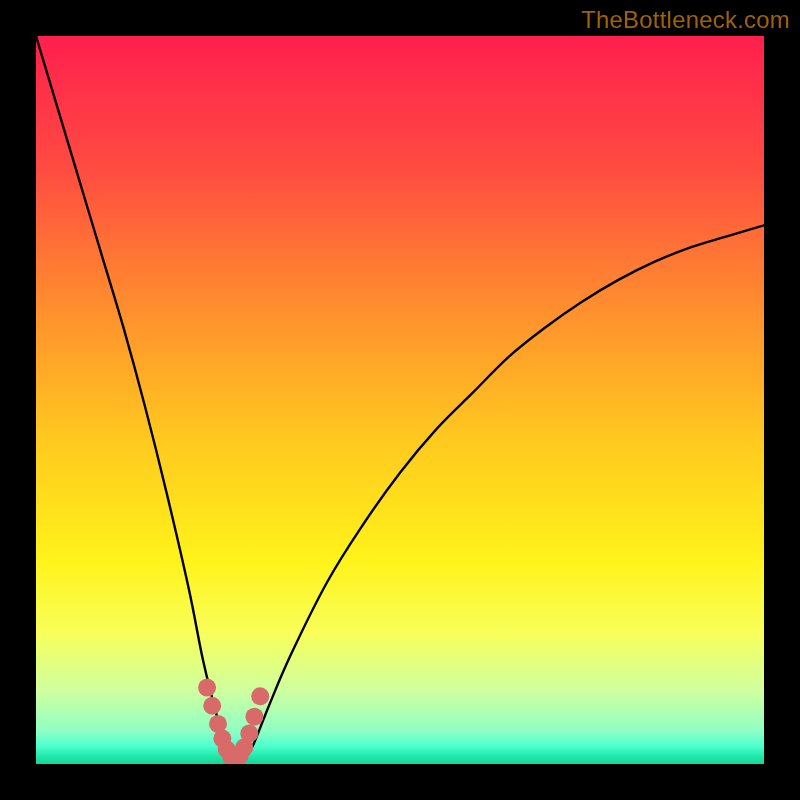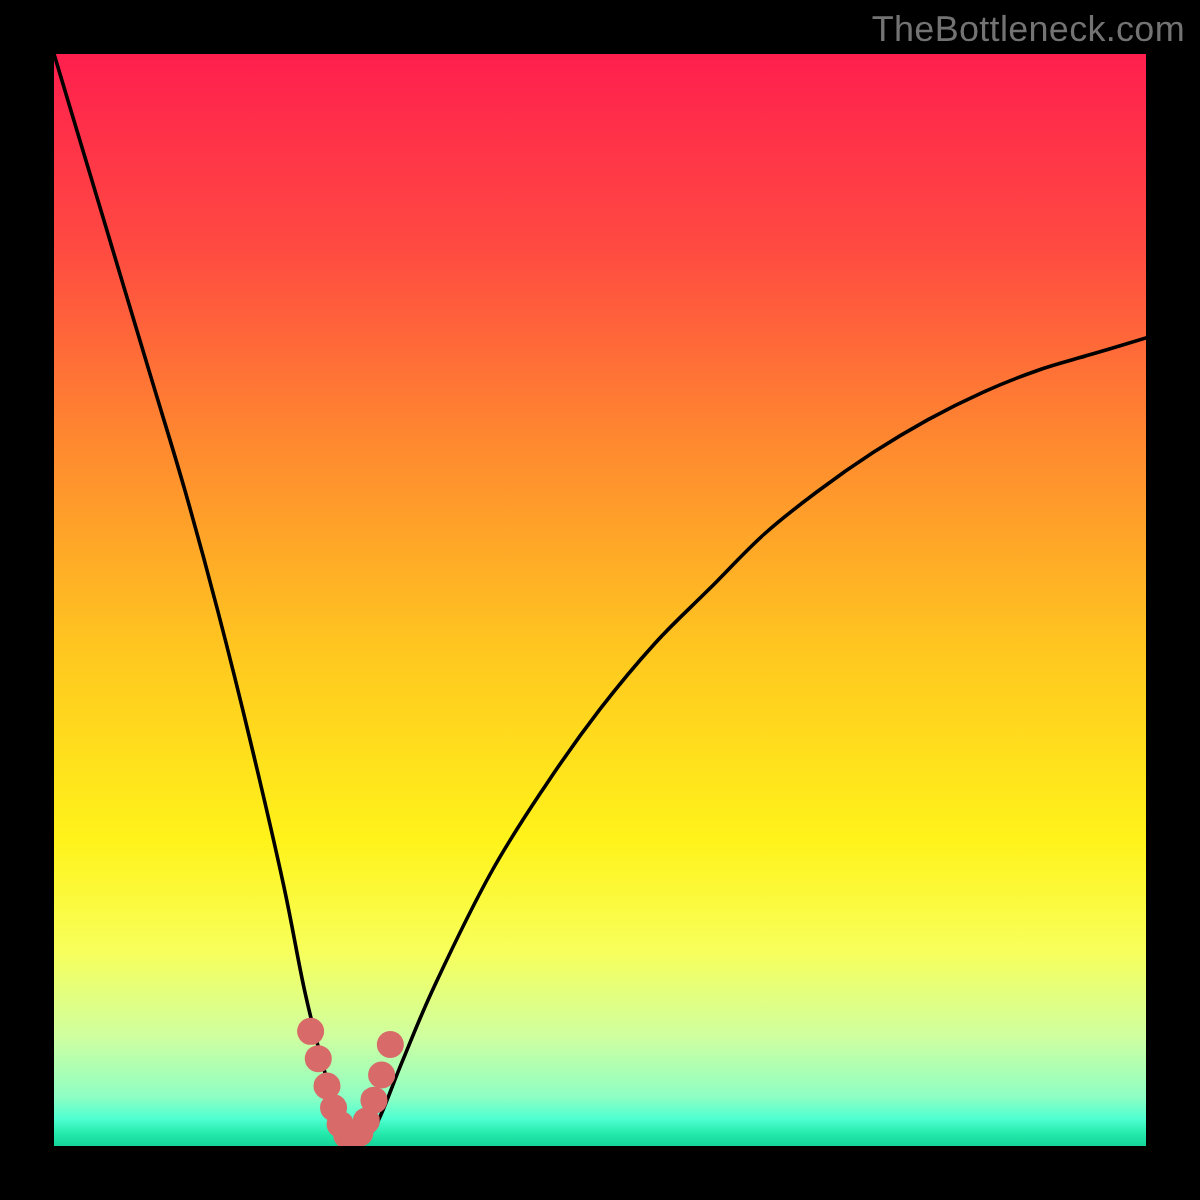--- a/index.html
+++ b/index.html
@@ -32,21 +32,21 @@
     left: 0;
     top: 0;
     width: 100%;
     height: 100%;
   }
   .watermark {
     position: absolute;
     top: 6px;
     right: 10px;
     font-size: 24px;
-    color: #737373;
+    color: #a16207;
     font-weight: 500;
     letter-spacing: 0.2px;
   }
   svg.curve {
     position: absolute;
     left: 0;
     top: 0;
     width: 100%;
     height: 100%;
   }

